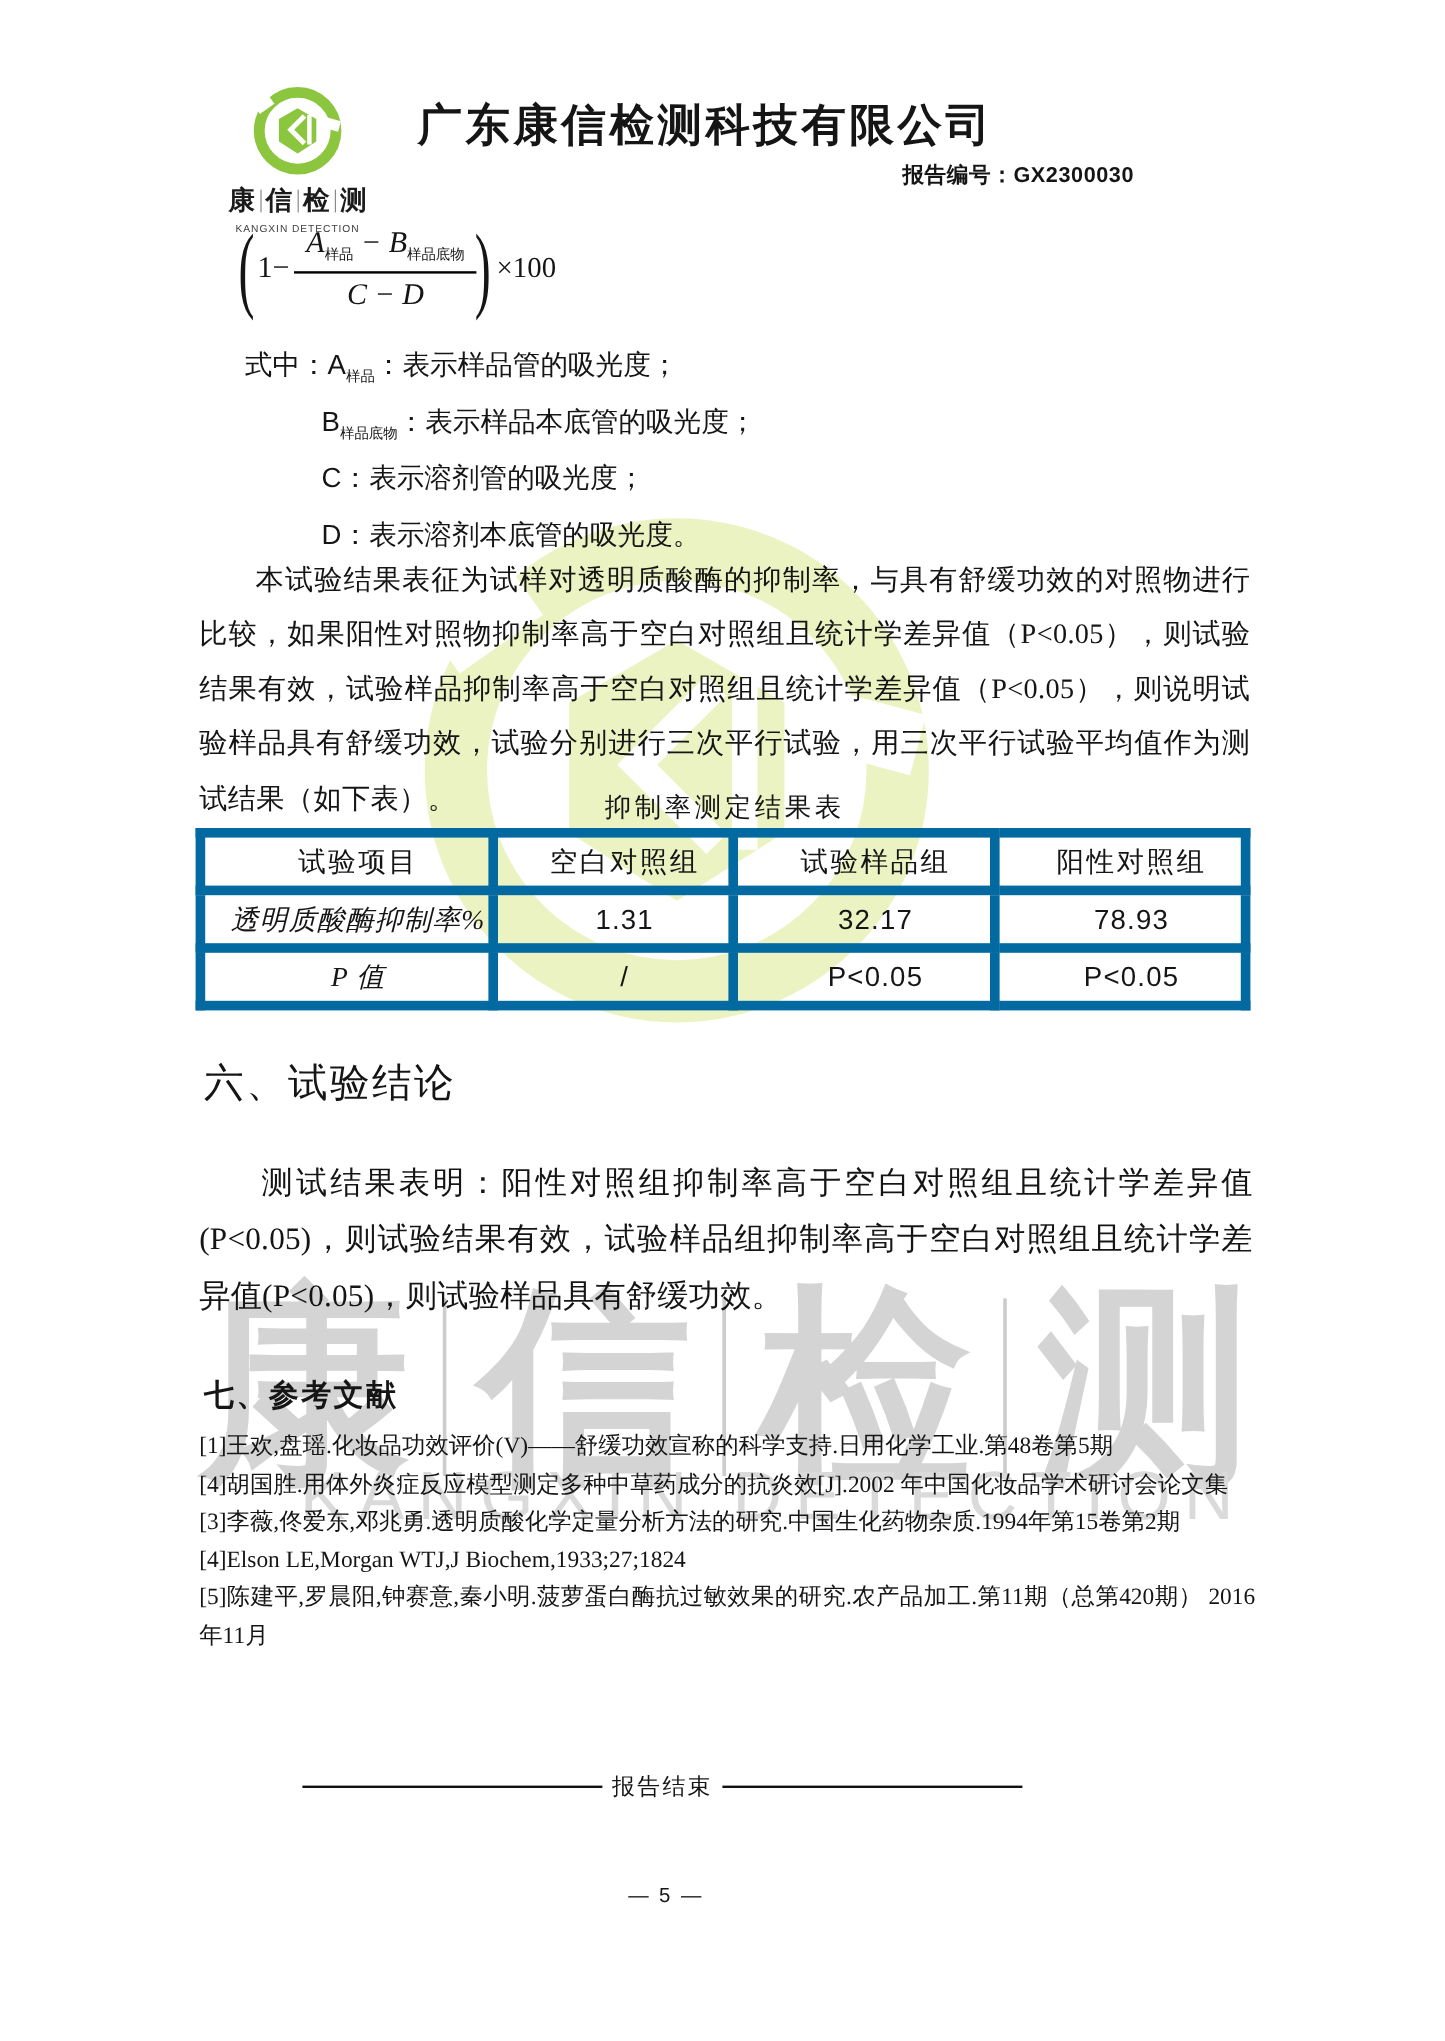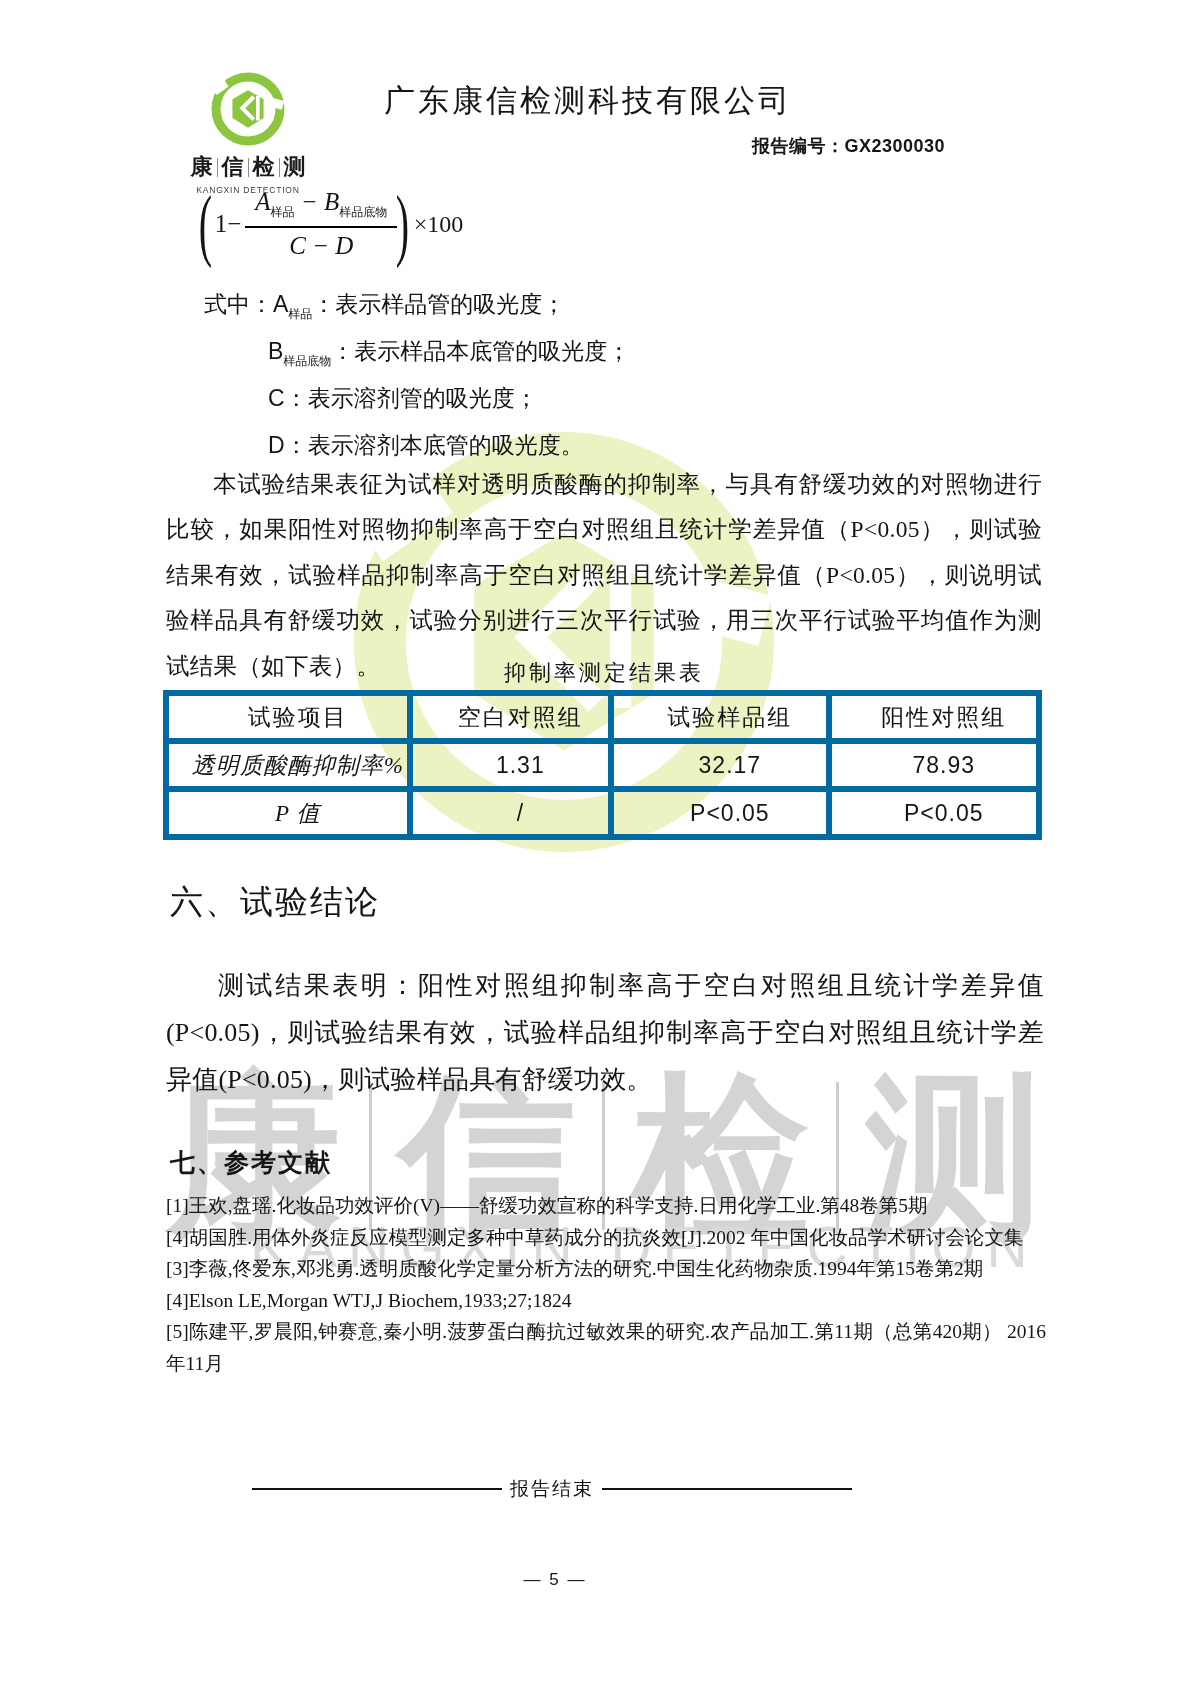--- a/index.html
+++ b/index.html
@@ -26,21 +26,21 @@
 
   
   .logo { position:absolute; left:186px; top:68px; width:124px; text-align:center; }
   .logo svg { width:86px; height:82px; display:block; margin:0 auto; color:#8cc63e; }
   .logo-cn { margin-top:2px; display:flex; align-items:center; justify-content:center; gap:4px;
     font-family:"Liberation Sans", sans-serif; font-weight:700; font-size:22px; color:#1a1a1a; }
   .logo-cn .sep { width:1px; height:19px; background:#8a8a8a; }
   .logo-en { margin-top:3px; font-family:"Liberation Sans", sans-serif; font-size:8.5px;
     letter-spacing:.8px; color:#3f3f3f; }
   .company { position:absolute; left:168px; top:80px; width:840px; text-align:center;
-    font-size:31px; font-weight:400; letter-spacing:3px; }
+    font-size:37px; font-weight:700; letter-spacing:3px; }
   .report-no { position:absolute; left:752px; top:134px; font-family:"Liberation Sans", sans-serif;
     font-weight:700; font-size:18px; letter-spacing:.5px; }
 
   
   .formula { position:absolute; left:202px; top:188px; display:flex; align-items:center; }
   .f-lhs { font-size:23px; letter-spacing:1.5px; margin-right:8px; }
   .f-paren { font-size:80px; font-weight:400; line-height:.9; transform:scaleX(.5); margin:0 -10px; }
   .f-one { font-size:25px; margin:0 2px 0 6px; }
   .f-frac { display:inline-flex; flex-direction:column; align-items:center; margin:0 2px; }
   .f-num, .f-den { font-size:25px; font-style:italic; padding:0 10px; }
@@ -55,21 +55,21 @@
   .vd-line.indent { padding-left:64px; }
 
   
   .para1 { position:absolute; left:166px; top:438px; width:876px; font-size:23.5px;
     line-height:45.5px; text-align:justify; text-indent:2em; letter-spacing:.3px; }
 
   
   .table-title { position:absolute; left:166px; top:658px; width:876px; text-align:center;
     font-size:22px; letter-spacing:3px; }
   .result-table { position:absolute; left:163px; top:690px; width:879px; border-collapse:collapse; }
-  .result-table td { border:6px solid #0369a1; text-align:center; vertical-align:middle;
+  .result-table td { border:8px solid #0369a1; text-align:center; vertical-align:middle;
     font-size:23px; letter-spacing:2px;padding-left:20px; }
   .result-table tr { height:48px; }
   .result-table .rowlabel { font-style:italic; letter-spacing:1px;border-radius:12px; }
   .result-table .num { font-family:"Liberation Sans", sans-serif; font-size:23px; letter-spacing:1px; }
 
   
   .h6 { position:absolute; left:170px; top:880px; font-size:33px; font-weight:400; letter-spacing:2px; }
   .concl { position:absolute; left:166px; top:936px; width:878px; font-size:26px;
     line-height:47px; text-align:justify; text-indent:2em; letter-spacing:.2px; }
   .h7 { position:absolute; left:170px; top:1146px; font-size:25px; font-weight:700; letter-spacing:2px; }

